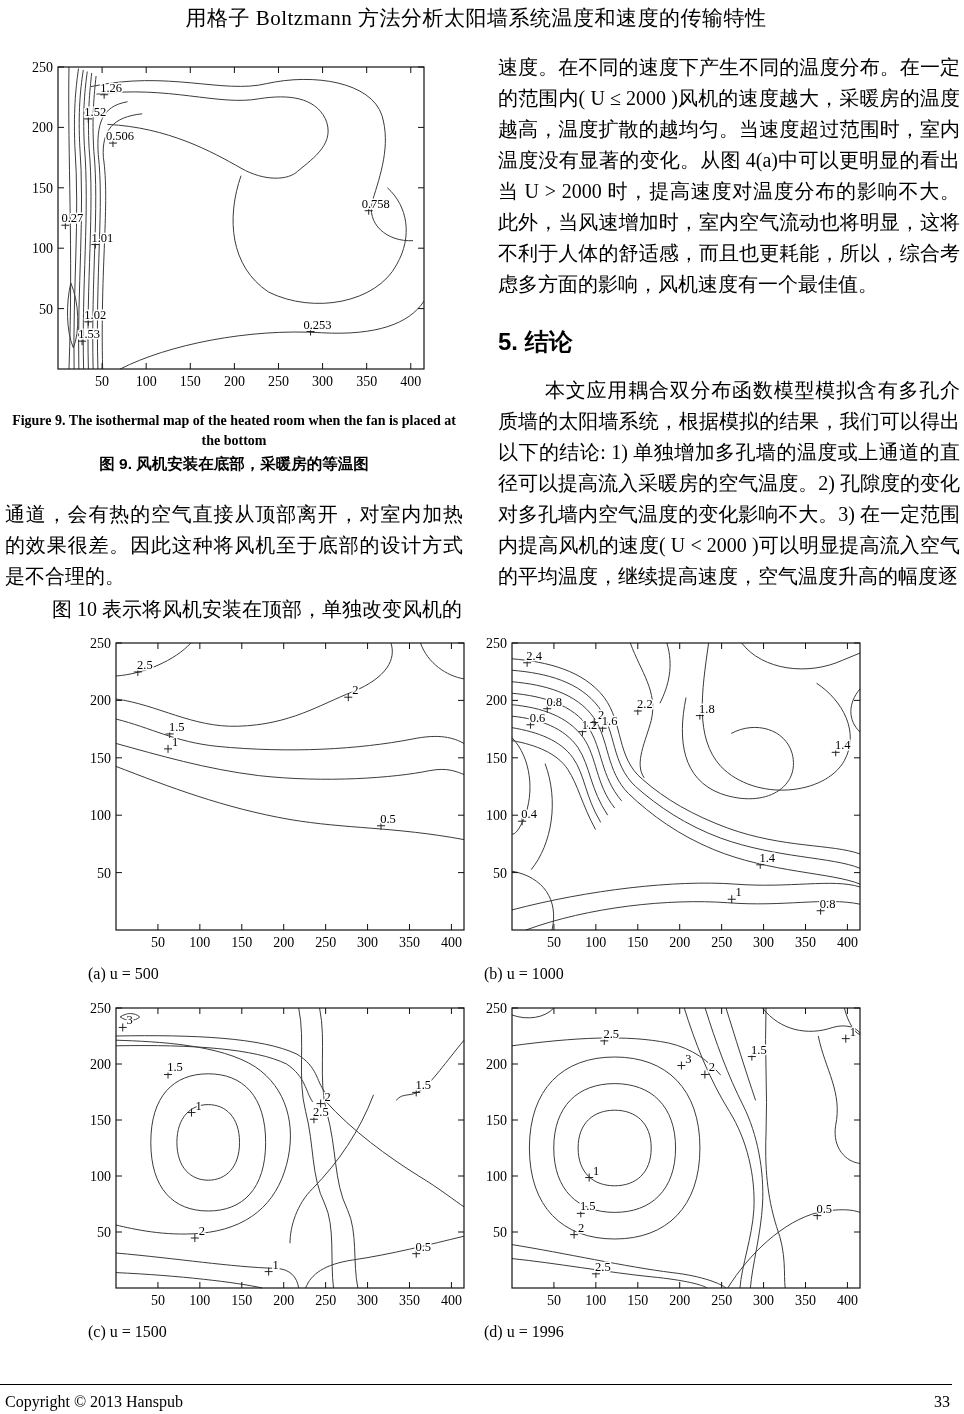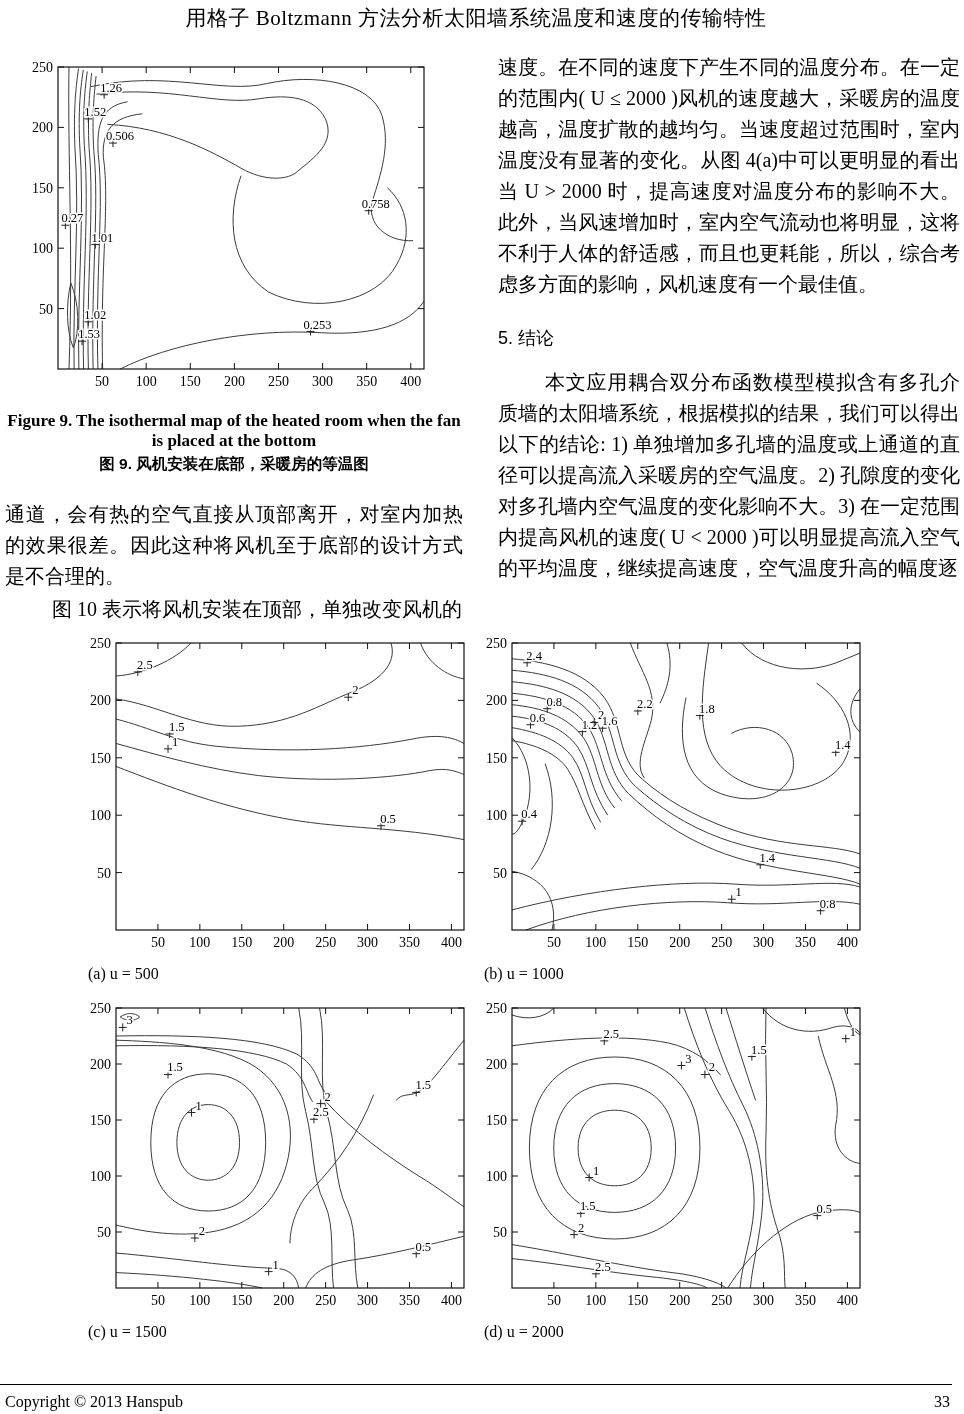--- a/index.html
+++ b/index.html
@@ -7,25 +7,25 @@
   body{width:964px;height:1414px;position:relative;font-family:"Liberation Serif",serif;color:#000;overflow:hidden}
   .page{position:absolute;left:0;top:0;width:952px;height:1414px;background:#fff}
   .header{position:absolute;top:4px;left:0;width:100%;text-align:center;font-size:21px;letter-spacing:.5px}
   .col-left{position:absolute;left:5px;top:55px;width:458px}
   .col-right{position:absolute;left:498px;top:52px;width:462px}
   .body-text{font-size:20px;line-height:31px;text-align:justify;text-justify:inter-ideograph}
   .indent{text-indent:2.35em}
   .fig9-block{margin-left:17px;width:440px}
   .plot{display:block}
   .fig-caption{margin-top:4px;text-align:center}
-  .cap-en{font-weight:bold;font-size:17px;line-height:20px;font-family:"Liberation Serif",serif}
+  .cap-en{font-weight:bold;font-size:14px;line-height:20px;font-family:"Liberation Serif",serif}
   .cap-zh{font-weight:bold;font-size:15.5px;line-height:22px;margin-top:2px;font-family:"Liberation Sans",sans-serif}
   .para-top{margin-top:24px}
   .para-follow{margin-top:2px}
-  .section-heading{margin-top:26px;margin-bottom:17px;font-family:"Liberation Sans",sans-serif;font-weight:normal;font-size:18px}
+  .section-heading{margin-top:26px;margin-bottom:17px;font-family:"Liberation Sans",sans-serif;font-weight:bold;font-size:24px}
   .figure-block{position:absolute;width:392px}
   .fig-a{left:88px;top:633px}
   .fig-b{left:484px;top:633px}
   .fig-c{left:88px;top:998px}
   .fig-d{left:484px;top:998px}
   .plot-caption{text-align:left;font-size:16px;margin-top:6px}
   .footer{position:absolute;left:0;right:0;top:1384px;border-top:1px solid #000;padding:8px 2px 0 5px;display:flex;justify-content:space-between;font-size:16px}
   .tick-label{font-family:"Liberation Serif",serif;font-size:14px;fill:#000}
   .contour-label{font-family:"Liberation Serif",serif;font-size:12.5px;fill:#000;paint-order:stroke;stroke:#fff;stroke-width:3px}
 </style>
@@ -441,21 +441,21 @@
           <text x="112.17831325301205" y="176.52" text-anchor="middle" class="contour-label">1</text>
           <path d="M92.79277108433735,215.35999999999999h8M96.79277108433735,211.35999999999999v8" stroke="#222" stroke-width="1" fill="none"></path>
           <text x="103.79277108433735" y="212.35999999999999" text-anchor="middle" class="contour-label">1.5</text>
           <path d="M86.0843373493976,236.64000000000001h8M90.0843373493976,232.64000000000001v8" stroke="#222" stroke-width="1" fill="none"></path>
           <text x="97.0843373493976" y="233.64000000000001" text-anchor="middle" class="contour-label">2</text>
           <path d="M107.88674698795181,275.84000000000003h8M111.88674698795181,271.84000000000003v8" stroke="#222" stroke-width="1" fill="none"></path>
           <text x="118.88674698795181" y="272.84000000000003" text-anchor="middle" class="contour-label">2.5</text>
           <path d="M329.26506024096386,217.6h8M333.26506024096386,213.6v8" stroke="#222" stroke-width="1" fill="none"></path>
           <text x="340.26506024096386" y="214.6" text-anchor="middle" class="contour-label">0.5</text>
         </svg></div>
-    <figcaption class="plot-caption">(d) u = 2000</figcaption>
+    <figcaption class="plot-caption">(d) u = 1996</figcaption>
   </figure>
 
   <div class="footer">
     <span>Copyright © 2013 Hanspub</span>
     <span>33</span>
   </div>
 
 </div>
 
 </body></html>

